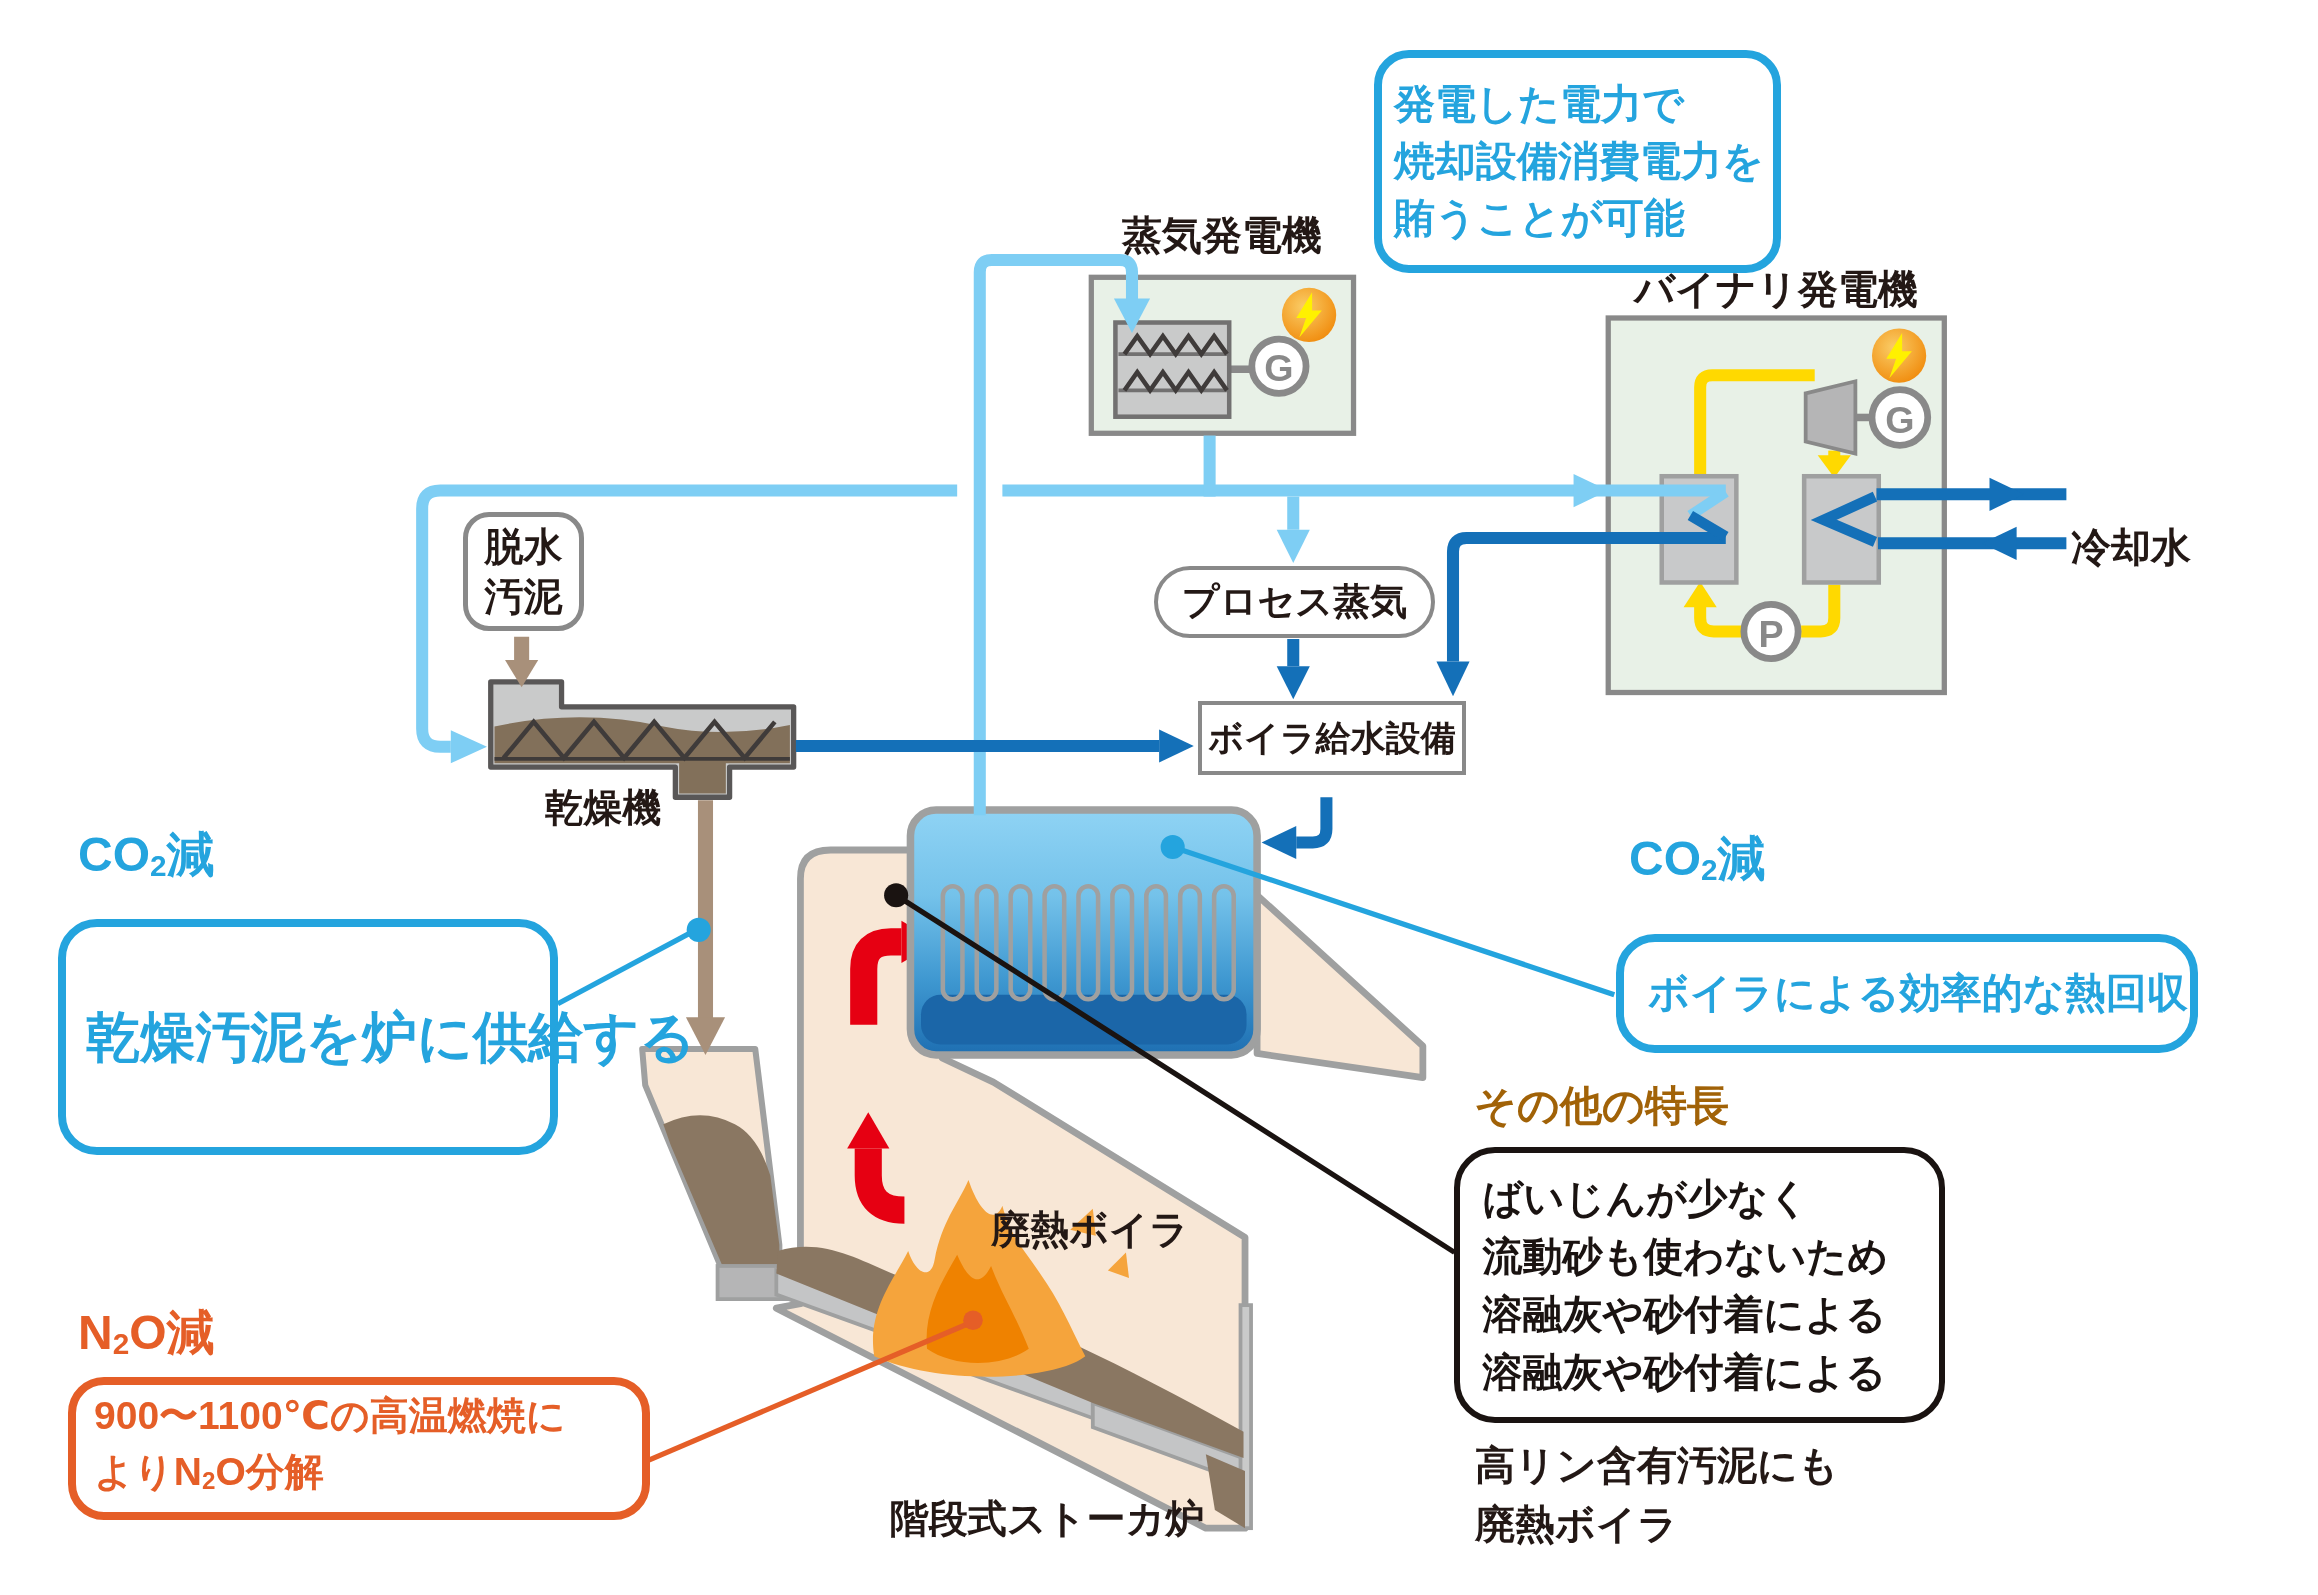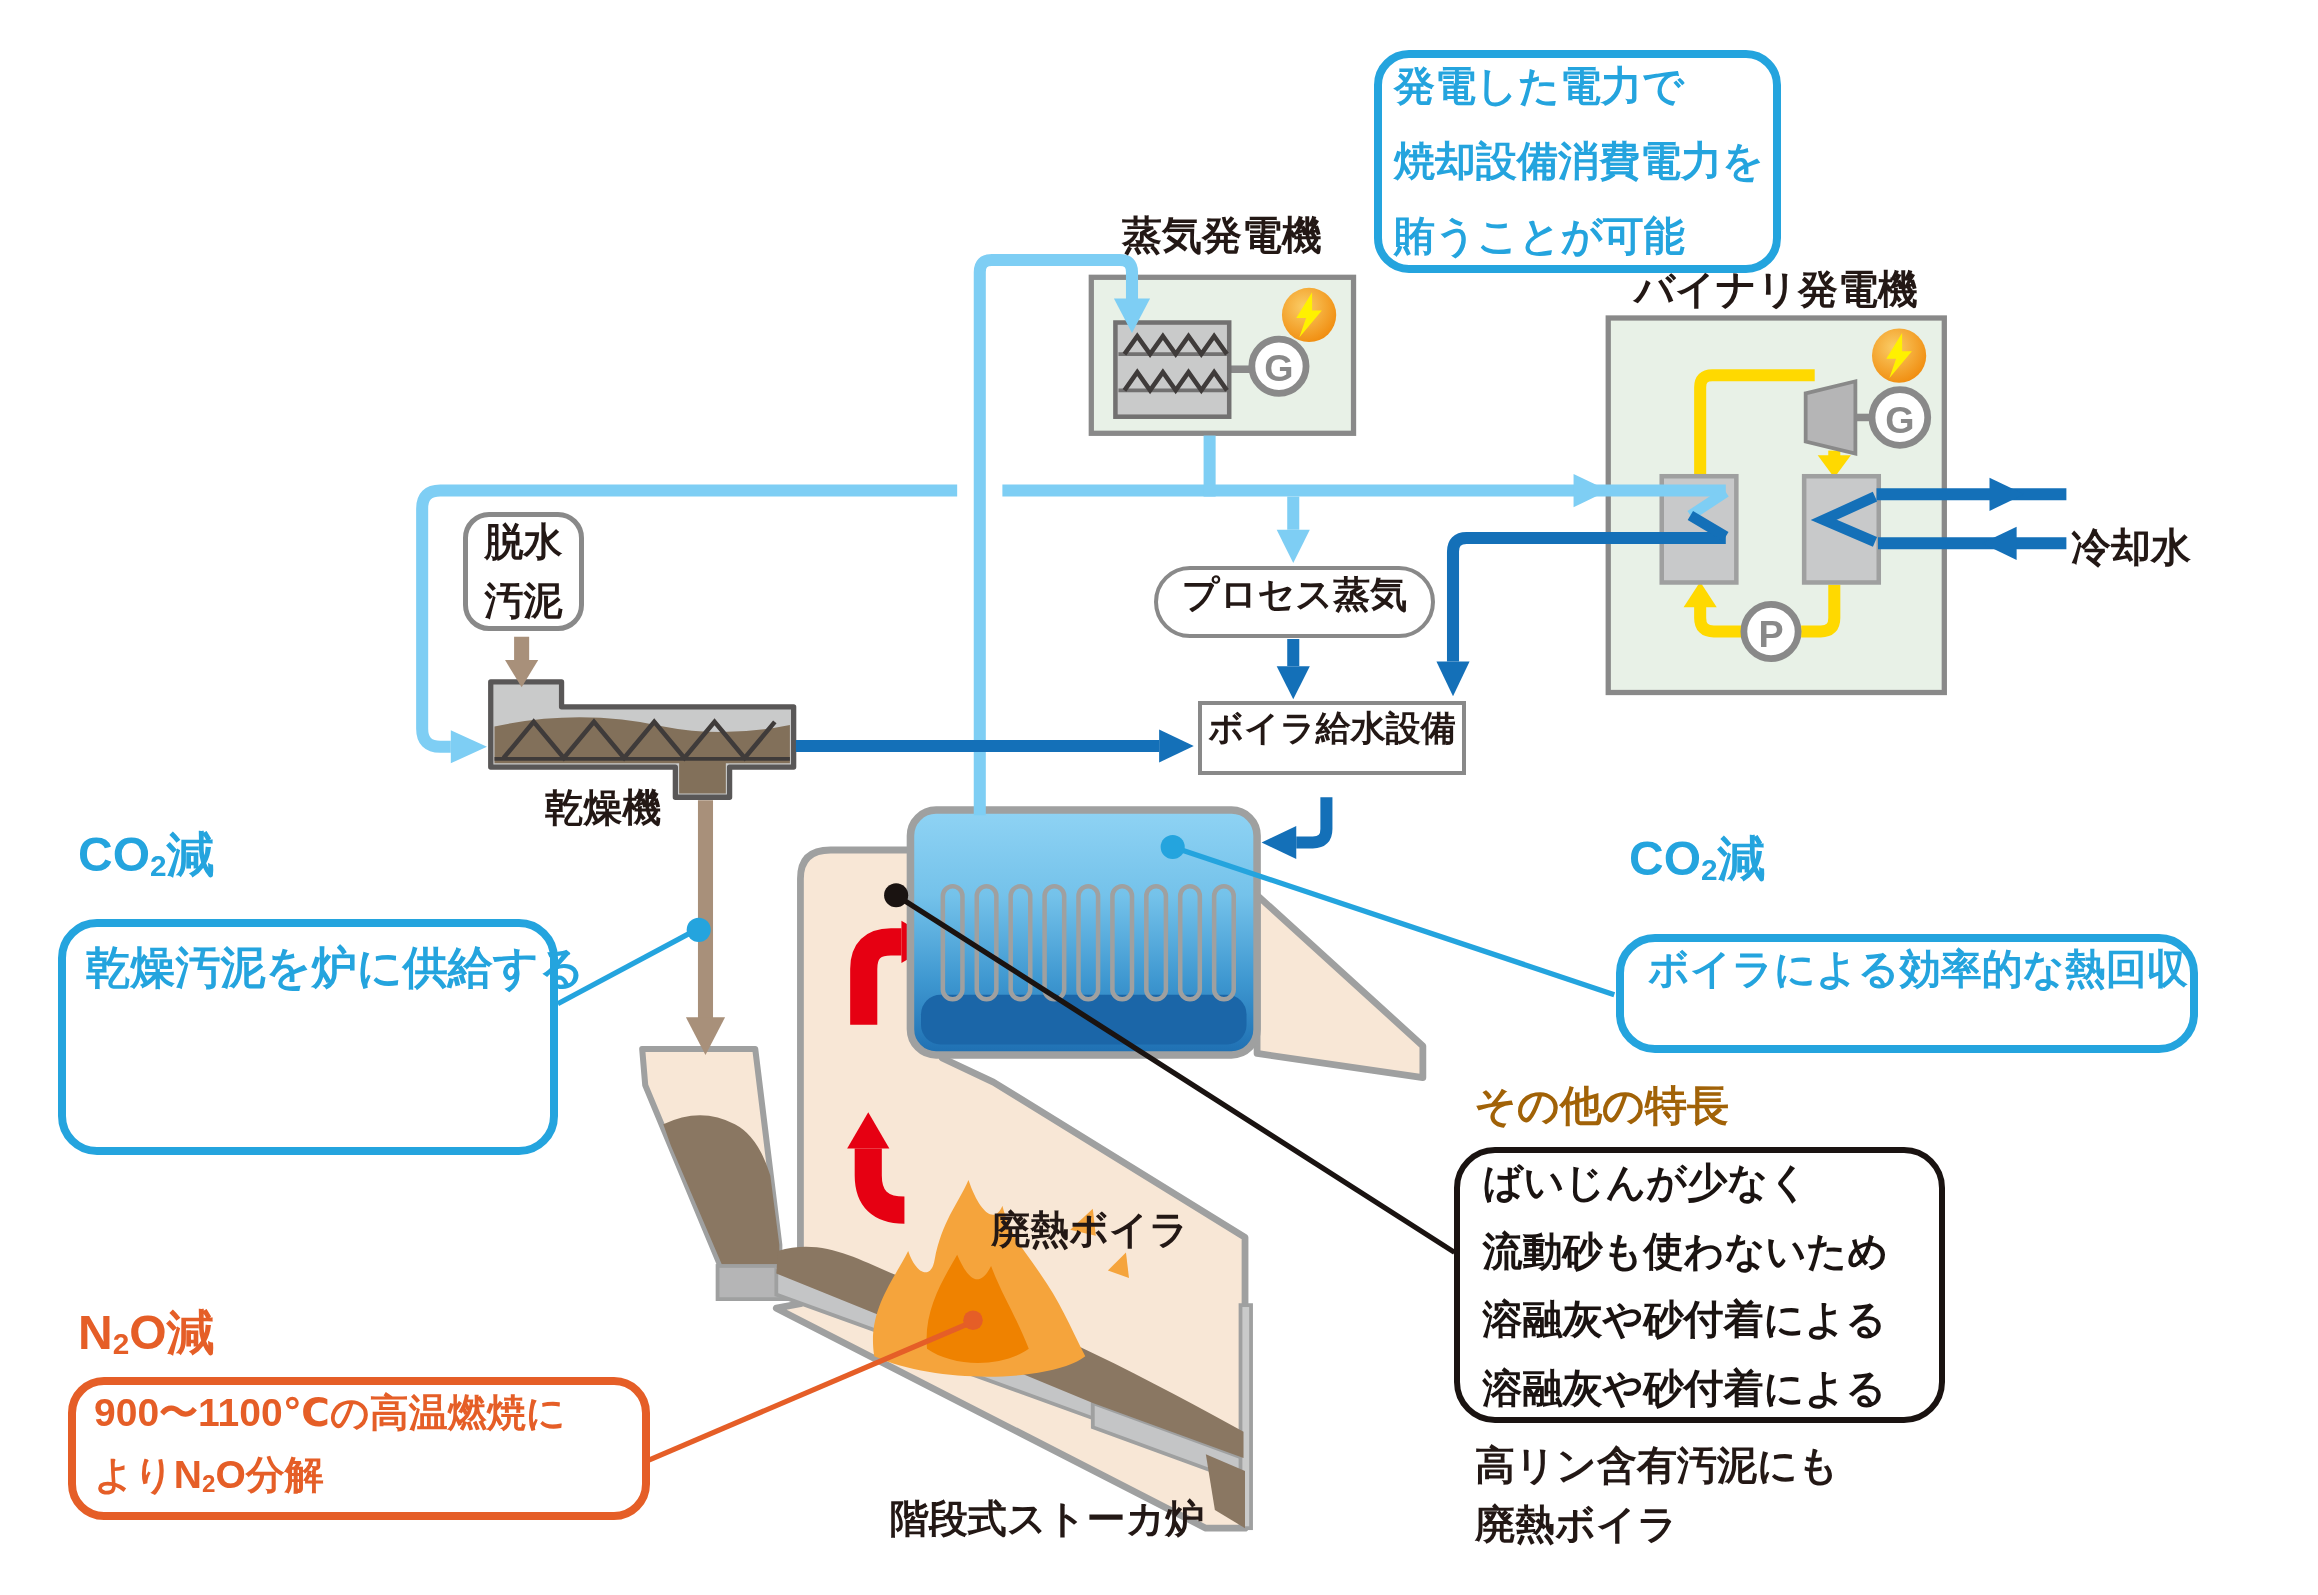--- a/index.html
+++ b/index.html
@@ -3,21 +3,21 @@
 <meta charset="utf-8">
 <style>
   * { margin:0; padding:0; box-sizing:border-box; }
   html,body { background:#ffffff; }
   body { font-family:"Liberation Sans","DejaVu Sans",sans-serif; }
   #stage { position:relative; width:2319px; height:1596px; background:#fff; overflow:hidden; }
   #diagram-svg { position:absolute; left:0; top:0; }
   .lbl { position:absolute; font-weight:700; color:#231815; white-space:nowrap; }
   .center { text-align:center; }
   .callout { position:absolute; border-style:solid; background:#fff; font-weight:700;
-             display:flex; flex-direction:column; justify-content:space-between; white-space:nowrap; }
+             display:flex; flex-direction:column; justify-content:center; white-space:nowrap; }
   .blue-c  { border-color:#24A4DE; color:#24A4DE; }
   .orange-c{ border-color:#E55E27; color:#E55E27; }
   .black-c { border-color:#1A1311; color:#1A1311; }
   .heading { position:absolute; font-weight:700; white-space:nowrap; }
   sub.s { font-size:0.62em; vertical-align:-0.18em; font-weight:700; }
 </style>
 </head>
 <body>
 
 <div id="stage">
@@ -214,21 +214,21 @@
   <div>プロセス蒸気</div>
 </div>
 
 <div class="callout" style="left:1198px; top:701px; width:268px; height:74px; border-width:4.5px; border-color:#898989; border-radius:0; color:#231815; font-size:35px; align-items:center;">
   <div>ボイラ給水設備</div>
 </div>
 
 <div class="heading" style="left:78px; top:823px; font-size:48px; color:#24A4DE;">
   <span>CO</span><sub class="s">2</sub><span>減</span>
 </div>
-<div class="callout blue-c" style="left:58px; top:919px; width:500px; height:236px; border-width:8.3px; border-radius:39px; font-size:45px; line-height:81px; padding-left:19.6px;">
+<div class="callout blue-c" style="left:58px; top:919px; width:500px; height:236px; border-width:8.3px; border-radius:39px; font-size:55px; line-height:81px; padding-left:19.6px;">
   <div>乾燥汚泥を炉に供給する</div>
 </div>
 
 <div class="heading" style="left:1629px; top:827px; font-size:48px; color:#24A4DE;">
   <span>CO</span><sub class="s">2</sub><span>減</span>
 </div>
 <div class="callout blue-c" style="left:1616px; top:934px; width:582px; height:119px; border-width:8.3px; border-radius:39px; font-size:41px; padding-left:24px;">
   <div>ボイラによる効率的な熱回収</div>
 </div>
 

